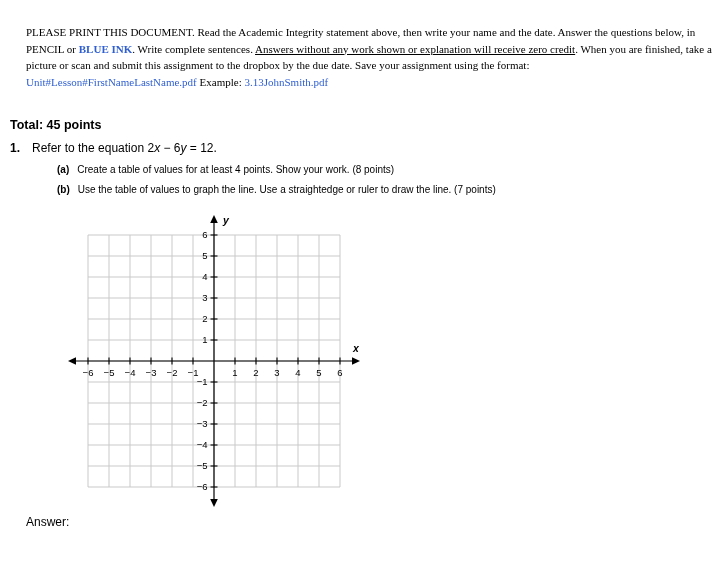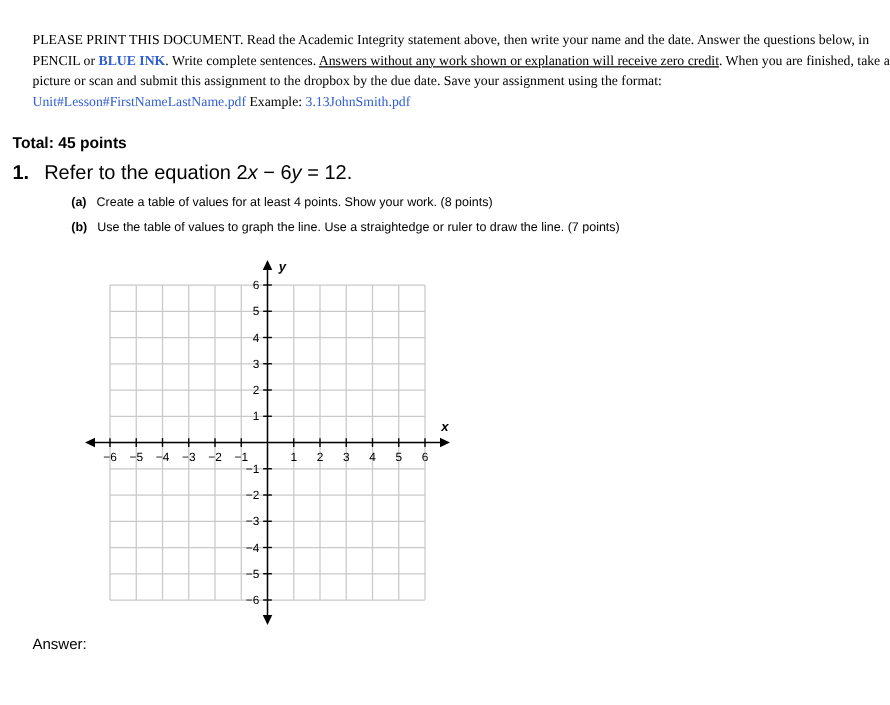--- a/index.html
+++ b/index.html
@@ -9,23 +9,23 @@
   html,body{margin:0;padding:0;}
   body{
     width:712px;height:564px;overflow:hidden;background:#ffffff;
     font-family:"Liberation Sans",sans-serif;color:var(--text);
   }
   .page{padding:8px 10px 0 10px;}
   .intro{font-size:11px;line-height:16.5px;margin:16px;width:694px;font-family:Liberation Serif, serif;}
   .blue{color:var(--blue);}
   .bold{font-weight:bold;}
   .underline{text-decoration:underline;}
-  .total{font-size:12.5px;font-weight:bold;margin:17px 0 0 0;}
+  .total{font-size:12.5px;font-weight:bold;margin:28px 0 0 0;}
   .score{font-size:10.5px;font-weight:bold;font-style:italic;margin:22px 0 0 0;}
-  .q{font-size:16px;margin:9px 0 6px 0;}
+  .q{font-size:12px;margin:9px 0 6px 0;}
   .qnum{font-weight:bold;margin-right:12px;}
   .part{font-size:10px;margin:9px 0 0 47px;}
   .plabel{font-weight:bold;margin-right:8px;}
   .graph-wrap{margin:16px 0 0 54px;width:300px;height:300px;}
   #graph-svg{display:block;}
   #graph-svg text{font-family:"Liberation Sans",sans-serif;fill:#000;}
   .answer{font-size:12px;margin:4px 0 0 16px;}
 </style>
 </head>
 <body style="background: rgb(255, 255, 255);">

